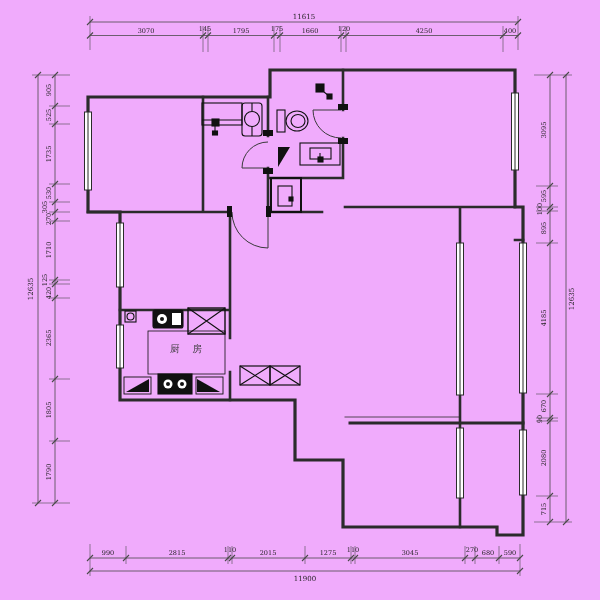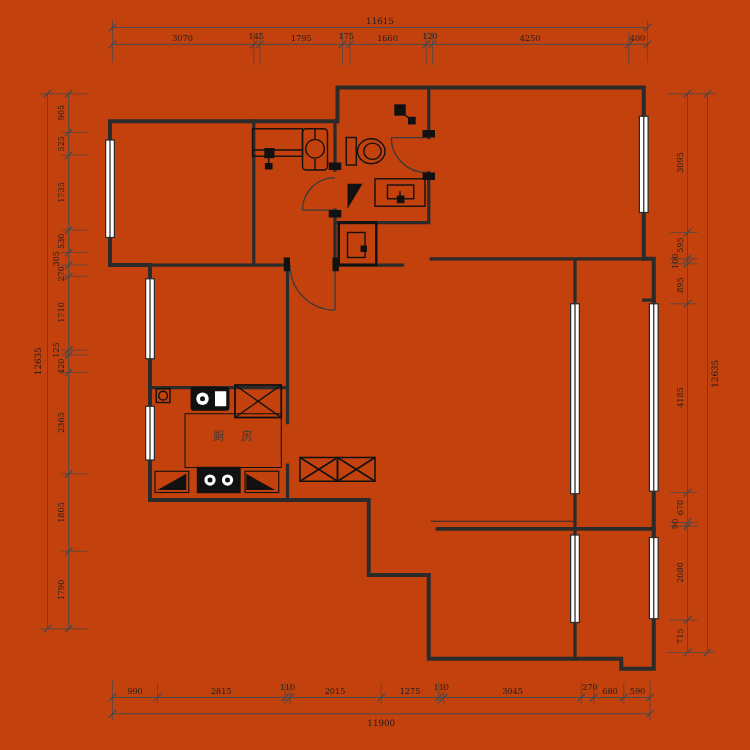--- a/index.html
+++ b/index.html
@@ -1,16 +1,16 @@
 <!DOCTYPE html>
 <html><head>
 <meta charset="utf-8">
 <style>
   html,body{margin:0;padding:0;background:#ffffff;}
-  #stage{position:relative;width:600px;height:600px;background:#c2410c;overflow:hidden;
+  #stage{position:relative;width:600px;height:600px;background:#f0abfc;overflow:hidden;
          font-family:"DejaVu Serif", serif;}
   svg{position:absolute;left:0;top:0;}
   text{fill:#1f1f1f;}
   .dimtxt{font-size:6.5px;font-family:"DejaVu Serif",serif;}
   .tottxt{font-size:7px;font-family:"DejaVu Serif",serif;}
   .roomtxt{font-size:9.5px;letter-spacing:5px;fill:#3a3a3a;font-family:"DejaVu Serif",serif;}
 </style>
 </head>
 <body>
 

